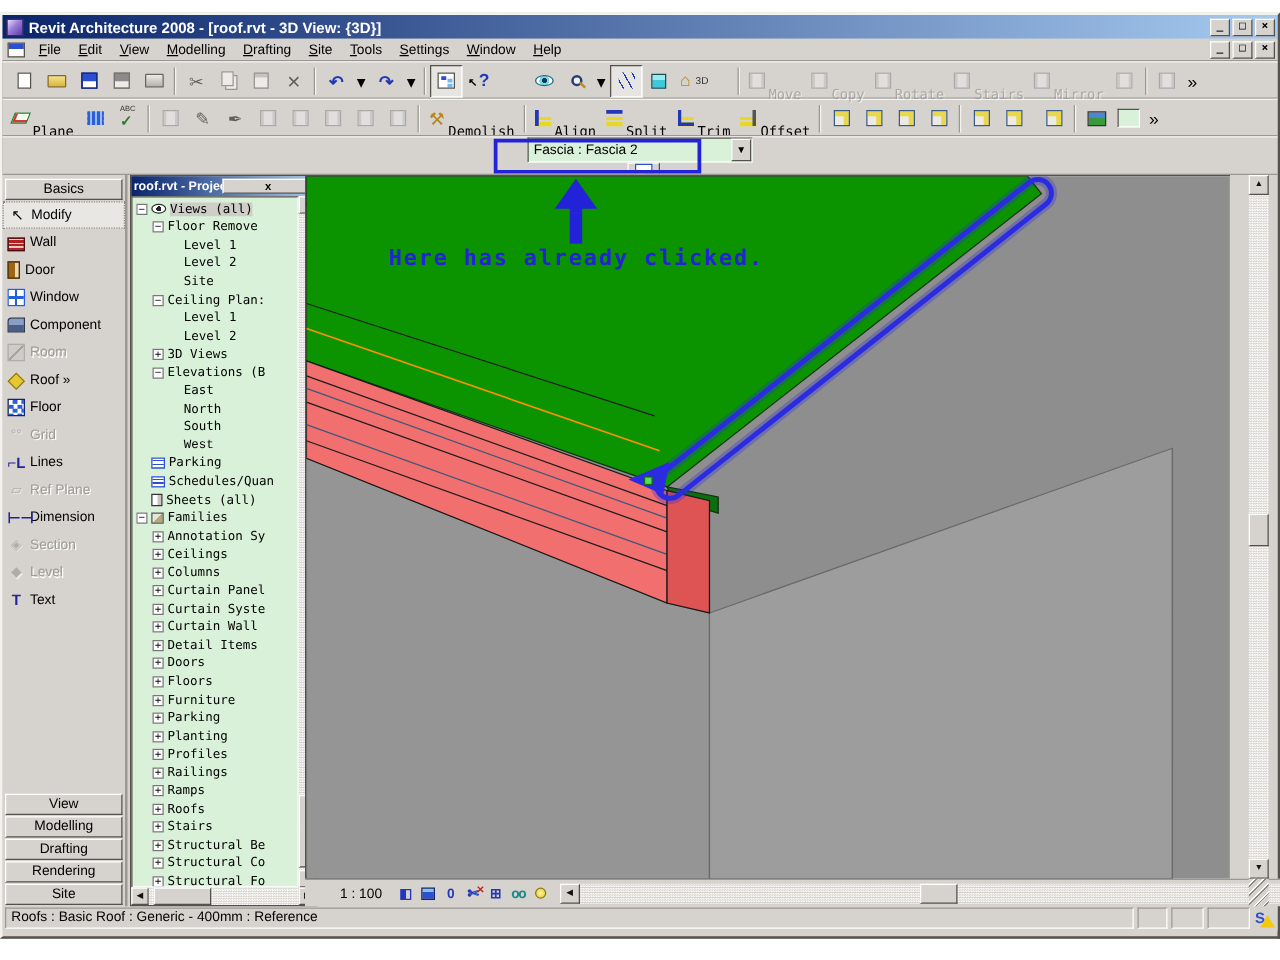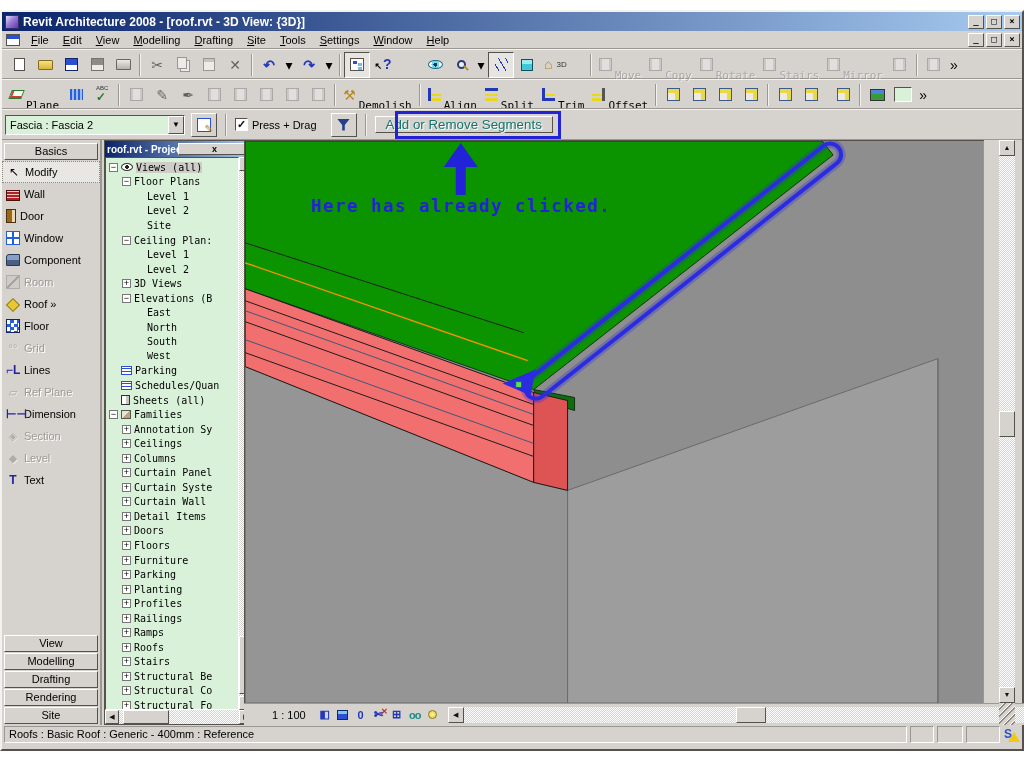--- a/index.html
+++ b/index.html
@@ -72,21 +72,21 @@
   .i-trim{box-shadow:inset 3px -3px 0 #2338B8;}
   .i-offset{box-shadow:inset -3px 0 0 #555;}
   .i-render{width:15px;height:12px;border:1px solid #333;
     background:linear-gradient(180deg,#4A86D8 0 45%,#3A9A3A 45%);}
   .i-swatch{width:18px;height:15px;background:var(--tree_bg);border:1px solid;border-color:#55524E #fff #fff #55524E;}
   .i-hammer{color:#B8861B;font-size:13px;}
   .i-help{color:#2338B8;font-weight:bold;font-size:13px;}
   .i-help::before{content:"↖";color:#000;font-size:9px;margin-right:1px;}
   
   .optsbar{height:30px;display:flex;align-items:center;padding:0 3px;background:var(--chrome);
-    border-top:1px solid #F4F2EF;box-shadow:0 -1px 0 #9B9893;position:relative;}
+    border-top:1px solid #F4F2EF;box-shadow:0 -1px 0 #9B9893;position:relative;flex-direction:column;}
   .typesel{width:180px;height:20px;border:1px solid;border-color:#55524E #fff #fff #55524E;
     background:var(--tree_bg);display:flex;align-items:center;}
   .typesel .val{flex:1;padding:0 4px;white-space:nowrap;overflow:hidden;}
   .drop-btn{width:16px;height:18px;background:var(--chrome);border:1px solid;
     border-color:#fff #55524E #55524E #fff;text-align:center;font-size:8px;line-height:16px;}
   .sq-btn{width:26px;height:24px;background:var(--chrome);border:1px solid;
     border-color:#fff #55524E #55524E #fff;display:flex;align-items:center;justify-content:center;margin-left:6px;}
   .i-props{width:14px;height:14px;background:#fff;border:1px solid #2B4FD0;position:relative;}
   .i-props::after{content:"✎";position:absolute;right:-3px;bottom:-3px;font-size:10px;color:#B8861B;}
   .chk{width:13px;height:13px;background:#fff;border:1px solid;border-color:#55524E #fff #fff #55524E;
@@ -510,21 +510,21 @@
       </div>
       <div class="pb-body">
         <div class="tree" id="tree">
             <div class="tree-row" style="padding-left: 0px;">
               <span class="exp">−</span>
               <span class="ti ti-eye"></span>
               <span class="t-lbl hl">Views (all)</span>
             </div>
             <div class="tree-row" style="padding-left: 13px;">
               <span class="exp">−</span>
-              <span class="t-lbl">Floor Plans</span>
+              <span class="t-lbl">Floor Remove</span>
             </div>
             <div class="tree-row" style="padding-left: 26px;">
               <span class="exp none"></span>
               <span class="t-lbl">Level 1</span>
             </div>
             <div class="tree-row" style="padding-left: 26px;">
               <span class="exp none"></span>
               <span class="t-lbl">Level 2</span>
             </div>
             <div class="tree-row" style="padding-left: 26px;">

